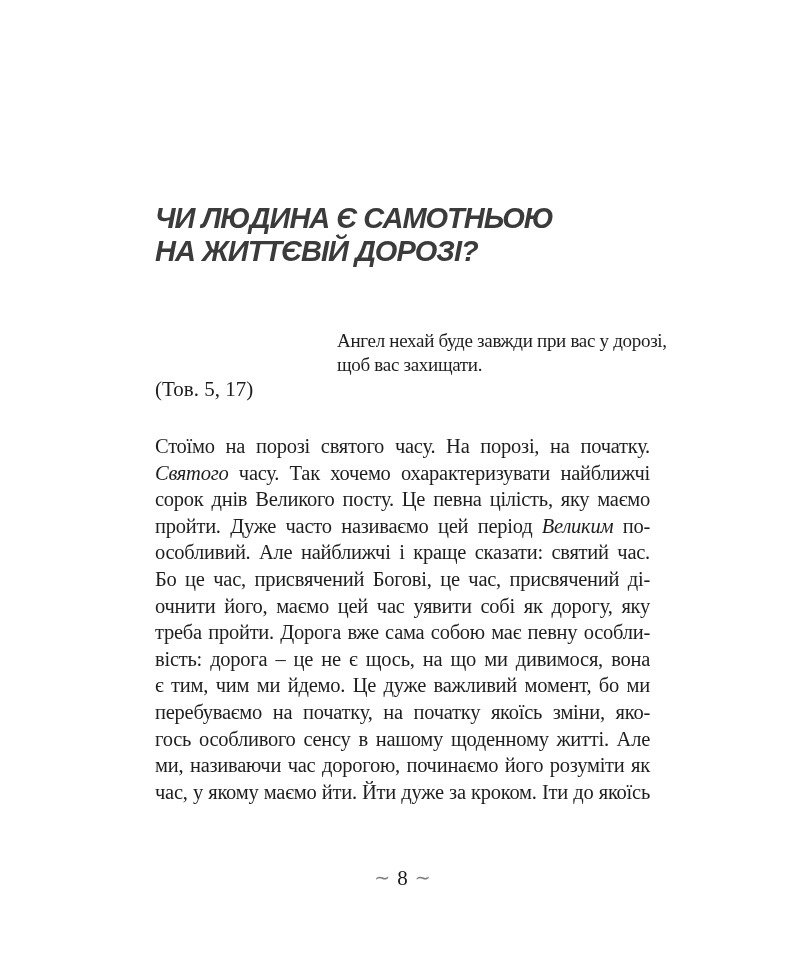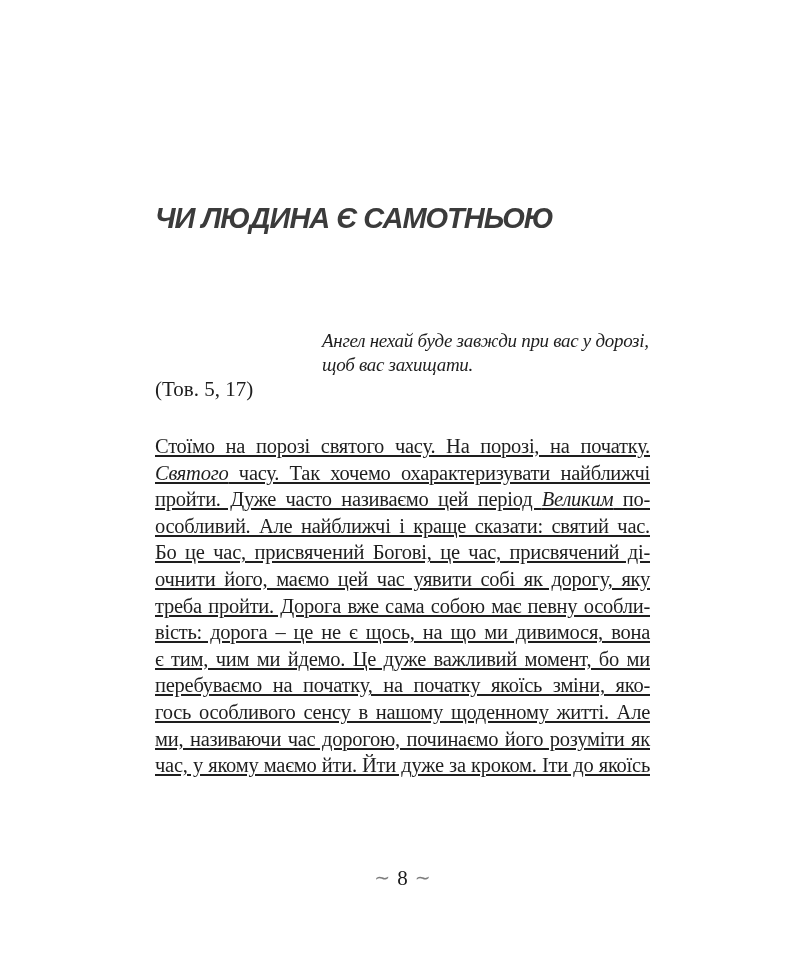--- a/index.html
+++ b/index.html
@@ -33,24 +33,23 @@
     font-weight: 700;
     font-size: 29px;
     line-height: 33px;
     letter-spacing: -1px;
     color: var(--heading, #3b3b3b);
     white-space: nowrap;
   }
   .chapter-title .t-line { display: block; }
   .epigraph {
     position: absolute;
-    left: 167px;
+    left: 182px;
     top: 329px;
     width: 318px;
-    font-style: italic;
     font-size: 19px;
     line-height: 23.5px;
     letter-spacing: -0.3px;
     color: var(--ink, #1e1e1e);
   }
   .epigraph .e-line { white-space: nowrap; }
   .citation {
     position: absolute;
     left: 0;
     top: 377px;
@@ -66,21 +65,20 @@
     width: 495px;
     font-size: 20.5px;
     line-height: 26.6px;
     letter-spacing: -0.25px;
     color: var(--ink, #1e1e1e);
   }
   .body-text .line {
     text-align: justify;
     text-align-last: justify;
     white-space: normal;
-    text-decoration: underline;
   }
   .body-text em { font-style: italic; }
   .footer {
     position: absolute;
     left: 0;
     top: 866px;
     width: 495px;
     text-align: center;
     font-size: 20px;
     color: #1a1a1a;
@@ -98,32 +96,34 @@
   }
 </style>
 </head>
 <body>
 
 <div class="page" style="--paper: #ffffff; --ink: #1e1e1e; --heading: #3b3b3b; --ornament: #7d7d7d;">
   <div class="content">
 
     <h1 class="chapter-title">
       <span class="t-line">ЧИ ЛЮДИНА Є САМОТНЬОЮ</span>
+      <span class="t-line">НА ЖИТТЄВІЙ ДОРОЗІ?</span>
     </h1>
 
     <div class="epigraph">
         <div class="e-line">Ангел нехай буде завжди при вас у дорозі,</div>
         <div class="e-line">щоб вас захищати.</div>
       </div>
 
     <div class="citation">(Тов. 5, 17)</div>
 
     <div class="body-text">
         <div class="line"><span>Стоїмо на порозі святого часу. На порозі, на початку.</span></div>
         <div class="line"><em>Святого</em><span> часу. Так хочемо охарактеризувати найближчі</span></div>
+        <div class="line"><span>сорок днів Великого посту. Це певна цілість, яку маємо</span></div>
         <div class="line"><span>пройти. Дуже часто називаємо цей період </span><em>Великим</em><span> по-</span></div>
         <div class="line"><span>особливий. Але найближчі і краще сказати: святий час.</span></div>
         <div class="line"><span>Бо це час, присвячений Богові, це час, присвячений ді-</span></div>
         <div class="line"><span>очнити його, маємо цей час уявити собі як дорогу, яку</span></div>
         <div class="line"><span>треба пройти. Дорога вже сама собою має певну особли-</span></div>
         <div class="line"><span>вість: дорога – це не є щось, на що ми дивимося, вона</span></div>
         <div class="line"><span>є тим, чим ми йдемо. Це дуже важливий момент, бо ми</span></div>
         <div class="line"><span>перебуваємо на початку, на початку якоїсь зміни, яко-</span></div>
         <div class="line"><span>гось особливого сенсу в нашому щоденному житті. Але</span></div>
         <div class="line"><span>ми, називаючи час дорогою, починаємо його розуміти як</span></div>

